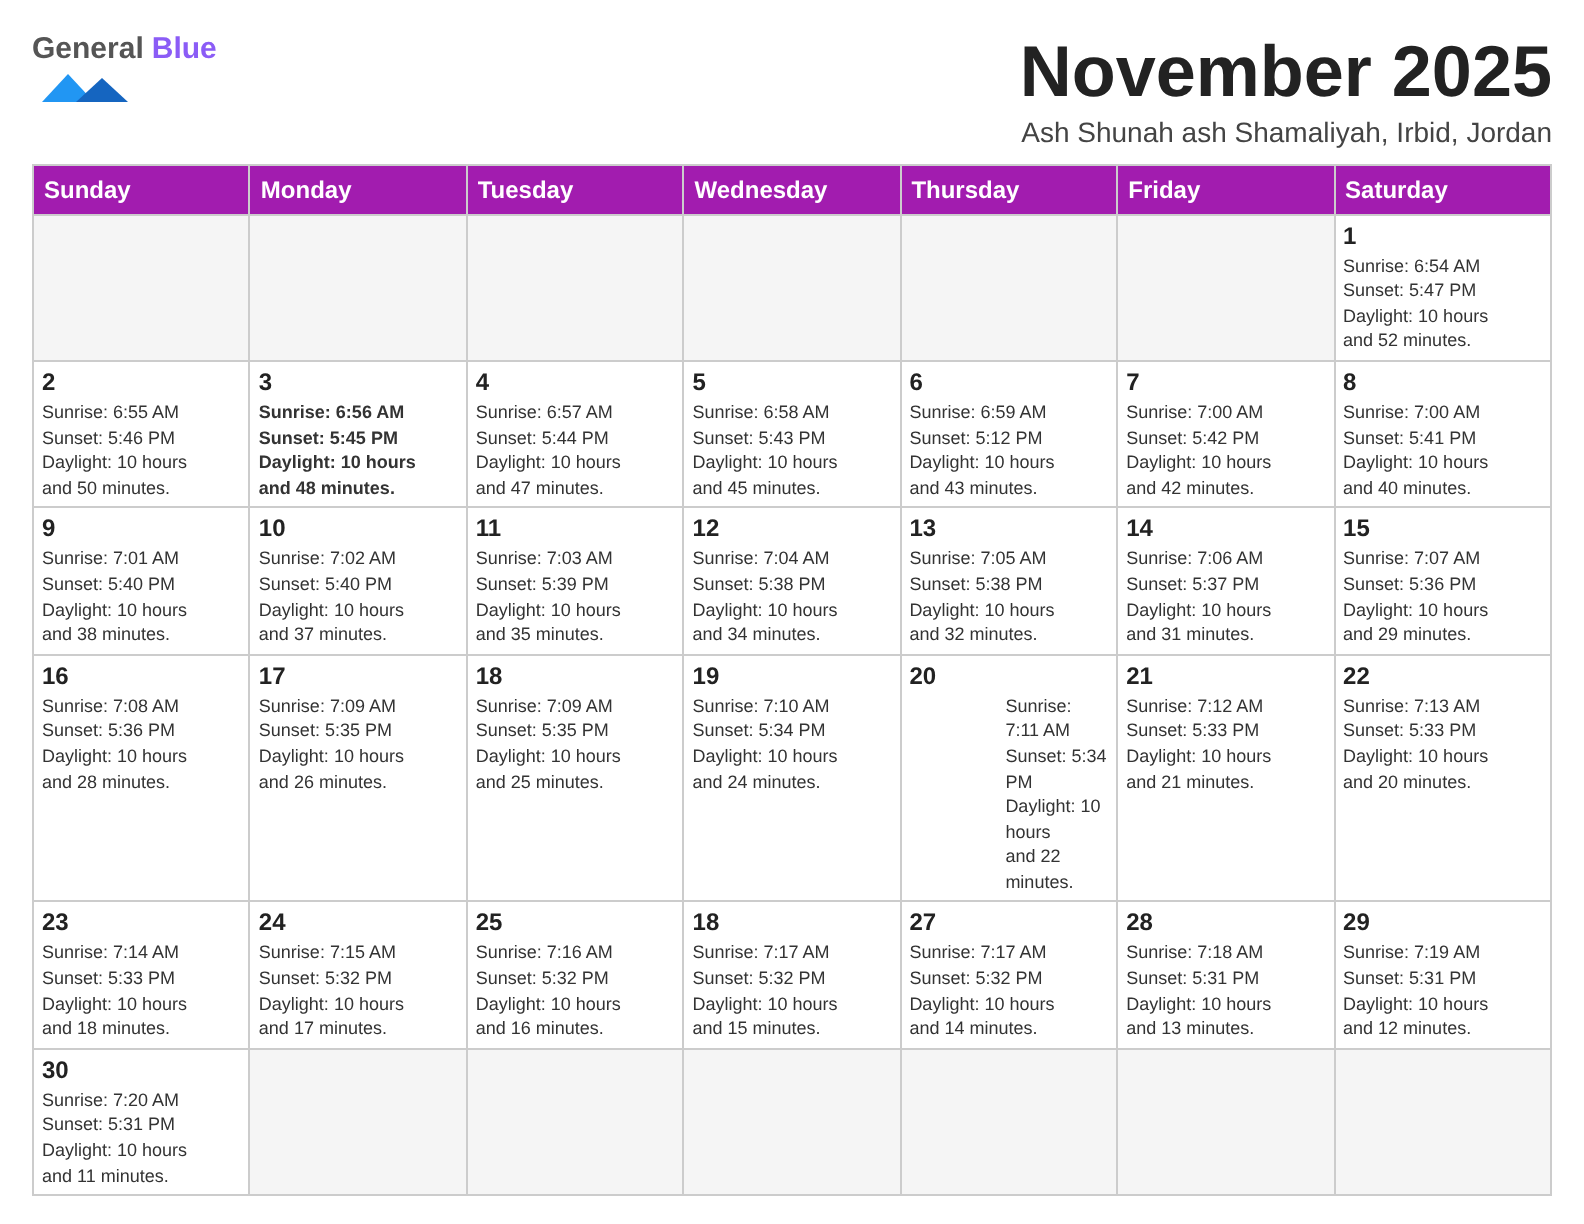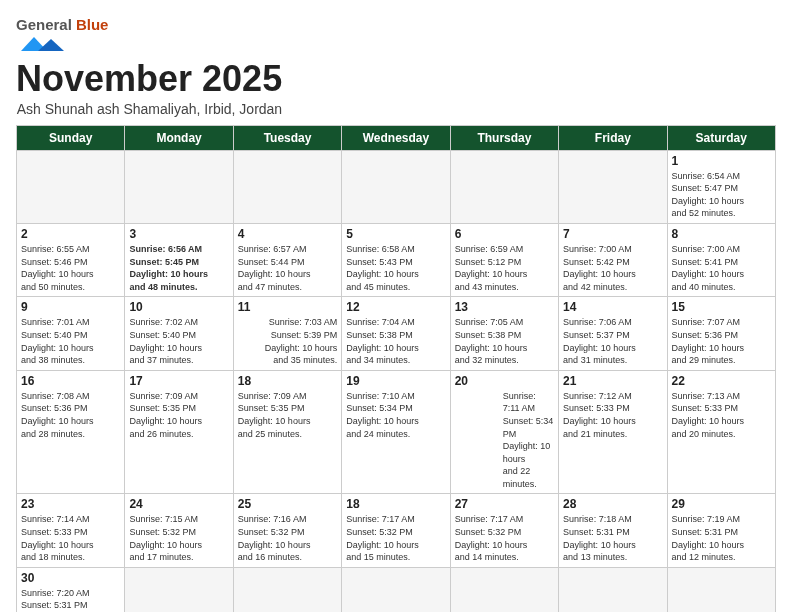--- a/index.html
+++ b/index.html
@@ -8,21 +8,20 @@
       background: #fff;
       width: 792px;
       min-height: 612px;
       padding: 16px;
     }
     .header-area {
       display: flex;
       align-items: flex-start;
       justify-content: space-between;
       margin-bottom: 8px;
-      flex-direction: column;
     }
     .title-area {
       text-align: right;
     }
     .month-title {
       font-size: 36px;
       font-weight: bold;
       color: #222;
       line-height: 1.1;
     }
@@ -30,25 +29,25 @@
       font-size: 14px;
       color: #444;
       margin-top: 2px;
     }
     .calendar {
       width: 100%;
       border-collapse: collapse;
       table-layout: fixed;
     }
     .calendar th {
-      background: #14532d;
+      background: #a21caf;
       color: #fff;
       font-size: 12px;
       font-weight: bold;
-      text-align: center;
+      text-align: left;
       padding: 5px 5px;
       border: 1px solid #ccc;
     }
     .calendar td {
       border: 1px solid #ccc;
       vertical-align: top;
       padding: 3px 4px;
       font-size: 9.5px;
       color: #333;
       background: #fff;
@@ -78,21 +77,21 @@
       gap: 4px;
     }
   </style>
 </head>
 <body>
 
 <div class="header-area">
   <div class="logo-wrapper">
     <div class="logo-combined">
       <span style="font-size:15px;font-weight:bold;color:#555;">General</span>
-      <span style="font-size:15px;font-weight:bold;color:#c2410c;">Blue</span>
+      <span style="font-size:15px;font-weight:bold;color:#8b5cf6;">Blue</span>
     </div>
     <div style="margin-top:0px;">
       <svg width="55" height="22" viewBox="0 0 55 22">
         <polygon points="5,18 18,4 31,18" fill="#2196F3"></polygon>
         <polygon points="22,18 35,6 48,18" fill="#1565C0"></polygon>
       </svg>
     </div>
   </div>
   <div class="title-area">
     <div class="month-title">November 2025</div>
@@ -189,21 +188,21 @@
         </td>
         <td>
           <div class="day-number">10</div>
           <div class="day-info" style="white-space: pre-line;">Sunrise: 7:02 AM
 Sunset: 5:40 PM
 Daylight: 10 hours
 and 37 minutes.</div>
         </td>
         <td>
           <div class="day-number">11</div>
-          <div class="day-info" style="white-space: pre-line; text-align: right;">Sunrise: 7:03 AM
+          <div class="day-info" style="white-space: pre-line;">Sunrise: 7:03 AM
 Sunset: 5:39 PM
 Daylight: 10 hours
 and 35 minutes.</div>
         </td>
         <td>
           <div class="day-number">12</div>
           <div class="day-info" style="white-space: pre-line;">Sunrise: 7:04 AM
 Sunset: 5:38 PM
 Daylight: 10 hours
 and 34 minutes.</div>

